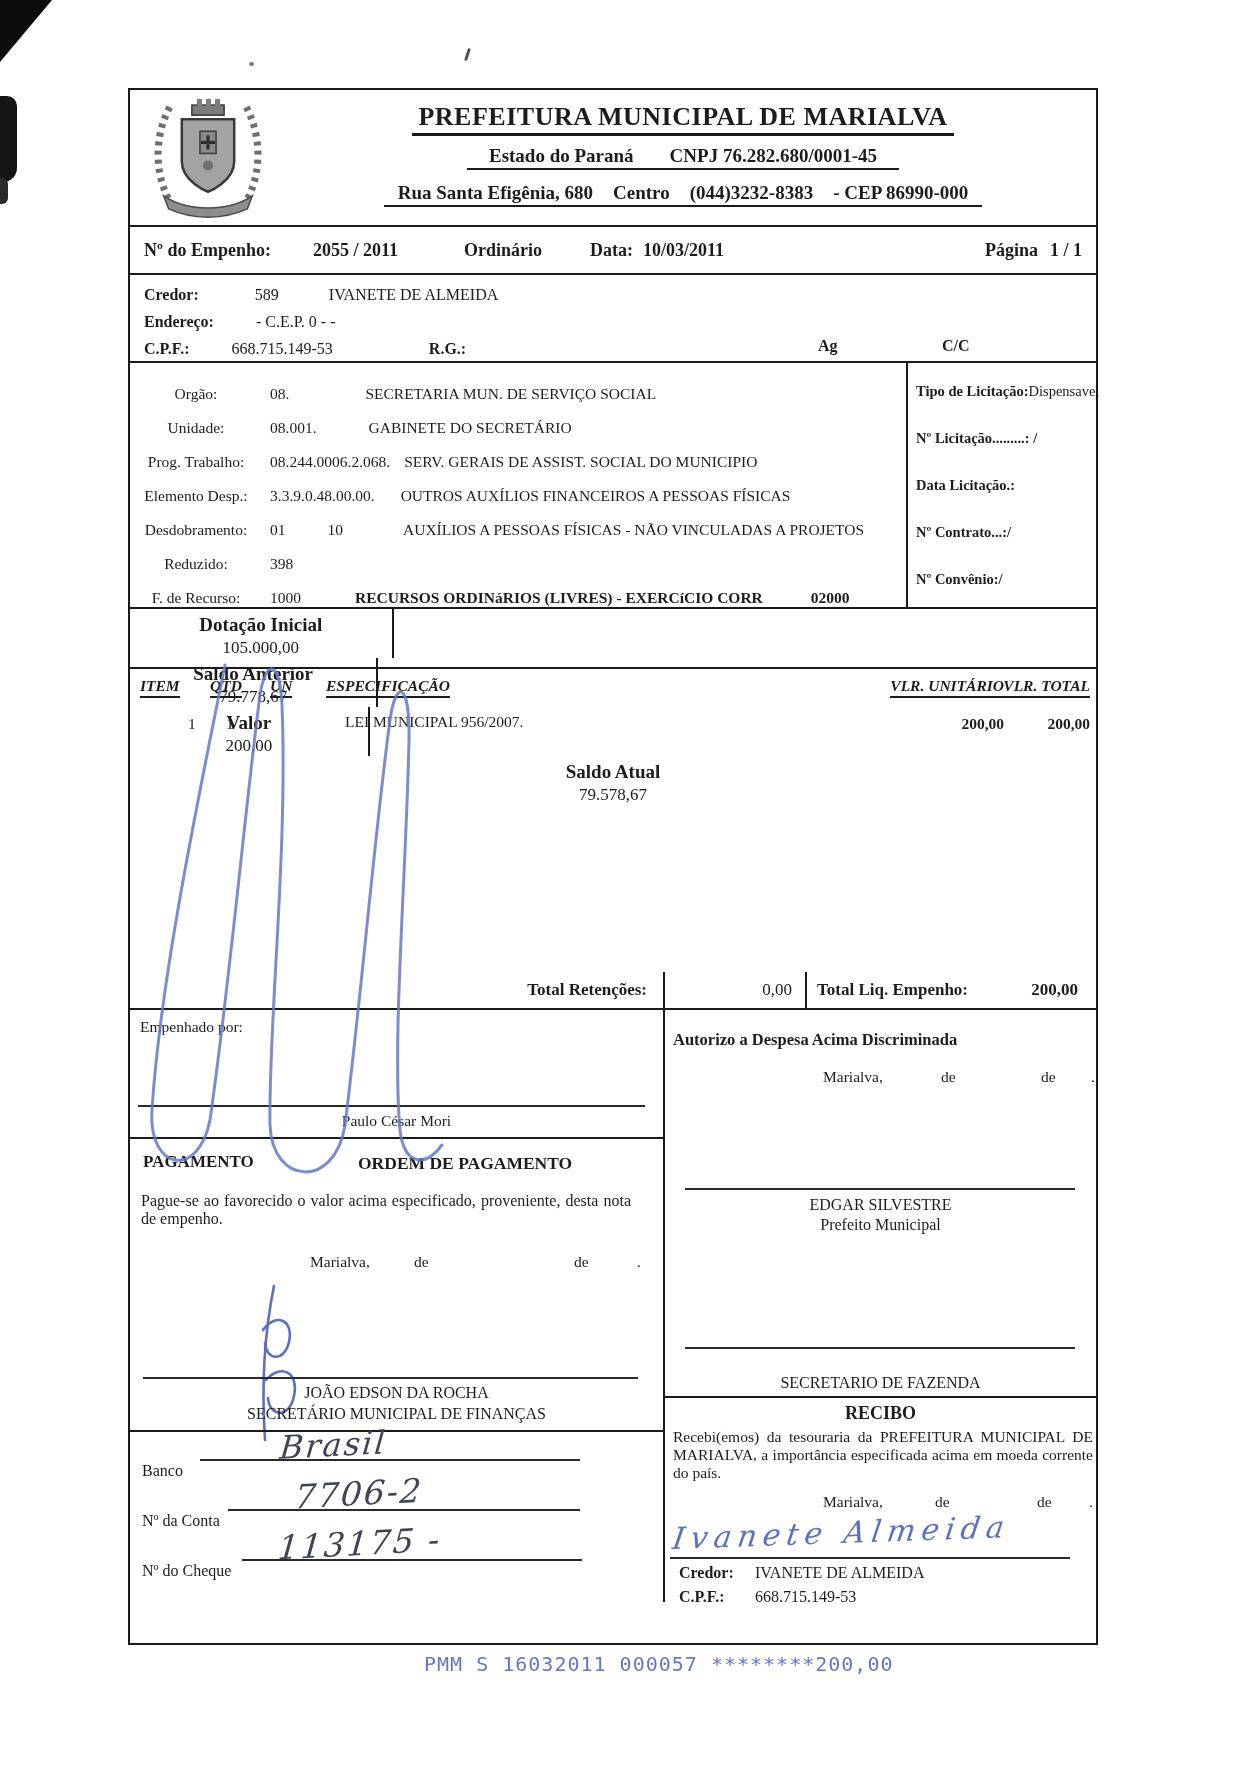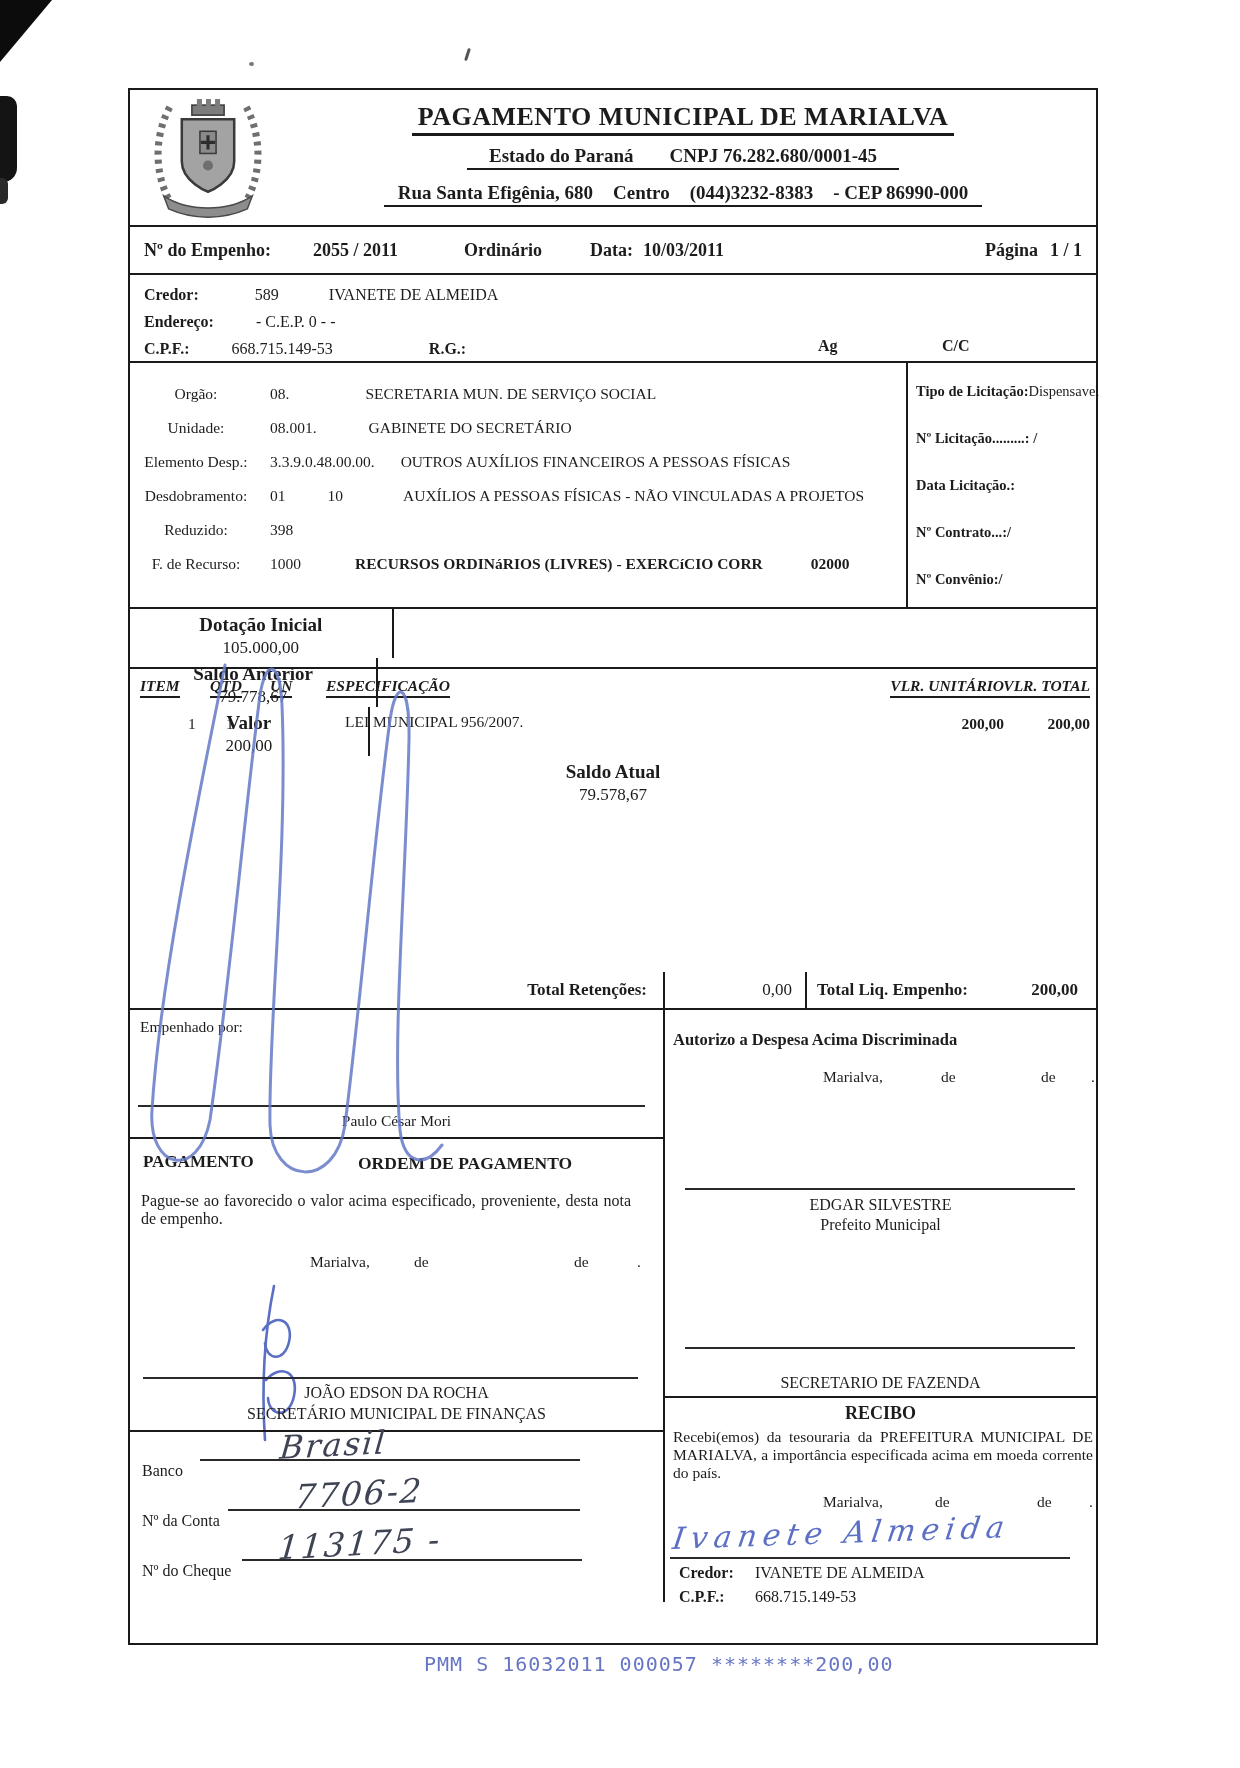--- a/index.html
+++ b/index.html
@@ -126,21 +126,21 @@
           <rect x="58" y="4" width="5" height="7" fill="#7d7d7d"></rect>
           <rect x="67" y="4" width="5" height="7" fill="#7d7d7d"></rect>
         <path d="M34,24 h52 v42 c0,20 -26,30 -26,30 c0,0 -26,-10 -26,-30 z" fill="#a3a3a3" stroke="#3a3a3a" stroke-width="2.5"></path>
         <rect x="52" y="36" width="16" height="22" fill="#8a8a8a" stroke="#3a3a3a" stroke-width="1.5"></rect>
         <path d="M60,40 v14 M53,47 h14" stroke="#2c2c2c" stroke-width="3"></path>
         <circle cx="60" cy="70" r="5" fill="#6f6f6f"></circle>
         <path d="M16,100 C40,116 80,116 104,100 L99,113 C75,124 45,124 21,113 Z" fill="#8d8d8d" stroke="#4a4a4a" stroke-width="1.5"></path>
       </svg>
     </div>
     <div class="hdr-text">
-      <div><span class="org-line">PAGAMENTO MUNICIPAL DE MARIALVA</span></div>
+      <div><span class="org-line">PREFEITURA MUNICIPAL DE MARIALVA</span></div>
       <div><span class="sub-line"><span>Estado do Paraná</span><span>CNPJ 76.282.680/0001-45</span></span></div>
       <div><span class="addr-line"><span>Rua Santa Efigênia, 680</span><span>Centro</span><span>(044)3232-8383</span><span>-  CEP 86990-000</span></span></div>
     </div>
   </div>
 
 
   <div class="emp-row">
     <span>Nº do Empenho:</span>
     <span class="num">2055 / 2011</span>
     <span class="tipo">Ordinário</span>
@@ -175,20 +175,25 @@
         <span class="orc-label">Orgão:</span>
         <span class="orc-code">08.</span>
         <span style="margin-left:76px">SECRETARIA MUN. DE SERVIÇO SOCIAL</span>
       </div>
       <div class="orc-row">
         <span class="orc-label">Unidade:</span>
         <span class="orc-code">08.001.</span>
         <span style="margin-left:52px">GABINETE DO SECRETÁRIO</span>
       </div>
       <div class="orc-row">
+        <span class="orc-label">Prog. Trabalho:</span>
+        <span class="orc-code">08.244.0006.2.068.</span>
+        <span style="margin-left:14px">SERV. GERAIS DE ASSIST. SOCIAL DO MUNICIPIO</span>
+      </div>
+      <div class="orc-row">
         <span class="orc-label">Elemento Desp.:</span>
         <span class="orc-code">3.3.9.0.48.00.00.</span>
         <span style="margin-left:26px">OUTROS AUXÍLIOS FINANCEIROS A PESSOAS FÍSICAS</span>
       </div>
       <div class="orc-row">
         <span class="orc-label">Desdobramento:</span>
         <span class="orc-code">01</span>
         <span style="margin-left:42px">10</span>
         <span style="margin-left:60px">AUXÍLIOS A PESSOAS FÍSICAS - NÃO VINCULADAS A PROJETOS</span>
       </div>

